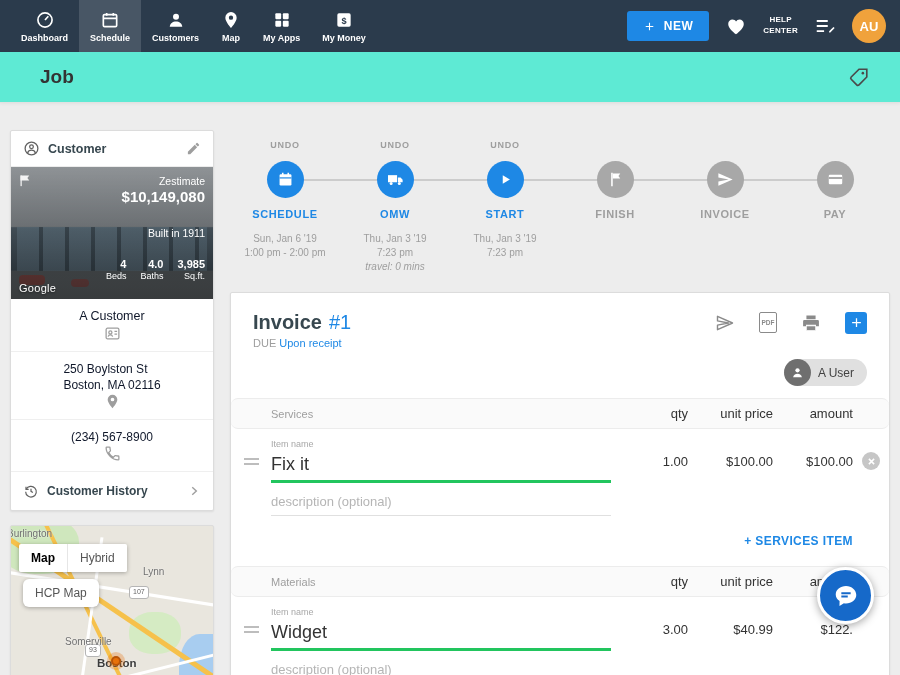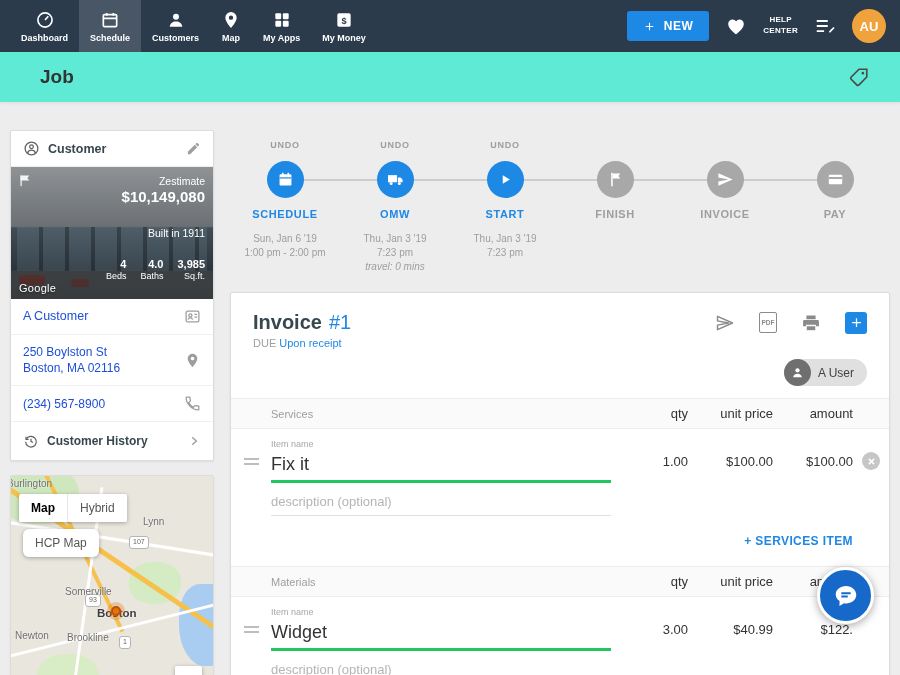--- a/index.html
+++ b/index.html
@@ -43,21 +43,21 @@
   .photo .cam { position:absolute; top:6px; left:7px; }
   .photo .cam svg { width:15px; height:15px; display:block; }
   .zest { position:absolute; top:8px; right:8px; text-align:right; color:#fff; }
   .zest .zl { font-size:10.5px; }
   .zest .zv { font-size:15px; font-weight:bold; margin-top:1px; }
   .built { position:absolute; top:60px; right:8px; color:#fff; font-size:10.5px; }
   .stats { position:absolute; bottom:18px; right:8px; display:flex; gap:14px; color:#fff; text-align:right; }
   .stats .sv { font-size:11px; font-weight:bold; }
   .stats .sl { font-size:9px; margin-top:1px; }
   .gwm { position:absolute; bottom:5px; left:8px; color:#fff; font-size:11px; letter-spacing:.3px; text-shadow:0 1px 2px rgba(0,0,0,.5); }
-  .crow { display:flex; align-items:center; padding:9px 12px; border-bottom:1px solid #efefef; color:#1d4ed8; }
+  .crow { display:flex; align-items:center; padding:9px 12px; border-bottom:1px solid #efefef; color:#0f172a;flex-direction:column; }
   .crow .txt { flex:1; font-size:12px; line-height:1.35; }
   .crow .nm { font-size:12.5px; }
   .crow svg { width:17px; height:17px; flex-shrink:0; }
   .hist { display:flex; align-items:center; gap:8px; padding:11px 12px; cursor:pointer; }
   .hist svg { width:16px; height:16px; }
   .hist .txt { flex:1; font-size:12px; font-weight:bold; color:#37474f; }
   .hist .chev svg { width:14px; height:14px; display:block; }
 
   
   .map-card { margin-top:14px; height:346px; position:relative; overflow:hidden; padding:0; background:#e9e6de; }
@@ -113,21 +113,21 @@
   .add-sq svg { width:15px; height:15px; }
   .due-row { margin-top:3px; font-size:11px; }
   .due-label { color:#9e9e9e; }
   .due-value { color:#1e88e5; cursor:pointer; }
   .user-row { display:flex; justify-content:flex-end; padding:10px 22px 12px; }
   .user-chip { display:flex; align-items:center; background:#e0e0e0; border-radius:14px; height:27px; padding-right:13px; gap:7px; cursor:pointer; }
   .user-chip .uavatar { width:27px; height:27px; border-radius:50%; background:#6f6f6f; display:flex; align-items:center; justify-content:center; }
   .user-chip .uavatar svg { width:15px; height:15px; }
   .user-chip .uname { font-size:12px; color:#424242; }
 
-  .inv-grid { display:grid; grid-template-columns:40px 1fr 60px 85px 80px 36px; align-items:center; }
+  .inv-grid { display:grid; grid-template-columns:40px 1fr 60px 85px 80px 36px; align-items:center;border-radius:7px; }
   .sec-head { background:#fafafa; border-top:1px solid #ececec; border-bottom:1px solid #ececec; height:31px; font-size:11px; color:#9e9e9e; }
   .sec-head .num { text-align:right; }
   .item-row { padding-top:10px; }
   .mini-label { font-size:9px; color:#a8a8a8; margin-bottom:2px; }
   .name-input { width:340px; max-width:97%; border:none; border-bottom:3px solid #22c55e; font-family:inherit; font-size:18px; color:#333; padding:3px 0 5px; outline:none; background:transparent; }
   .num { text-align:right; font-size:13px; color:#333; }
   .amt { text-align:right; font-size:13px; color:#333; }
   .cell-remove { display:flex; justify-content:center; }
   .remove-btn { width:18px; height:18px; border-radius:50%; background:#c6c6c6; display:flex; align-items:center; justify-content:center; cursor:pointer; }
   .remove-btn svg { width:9px; height:9px; }

